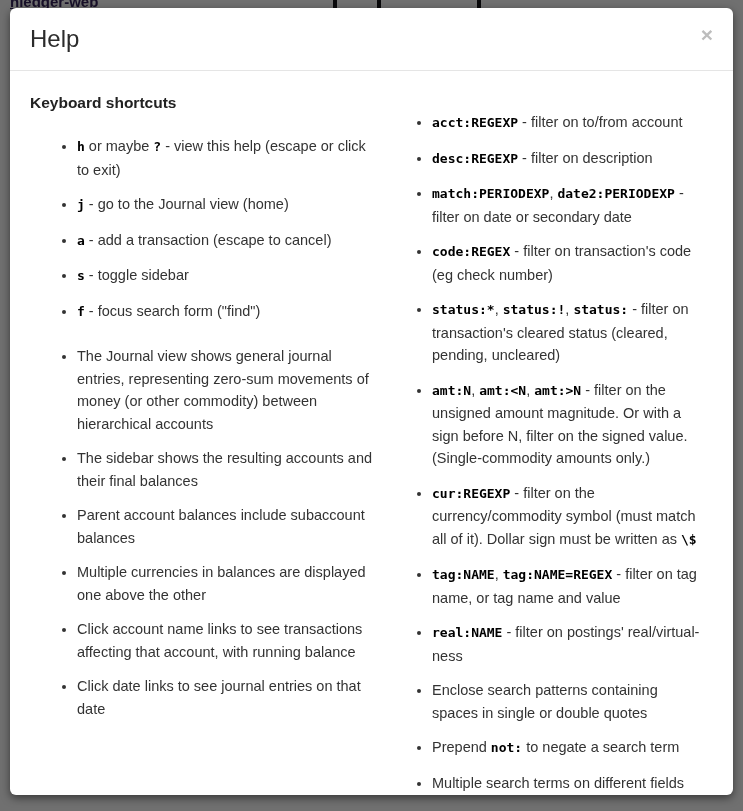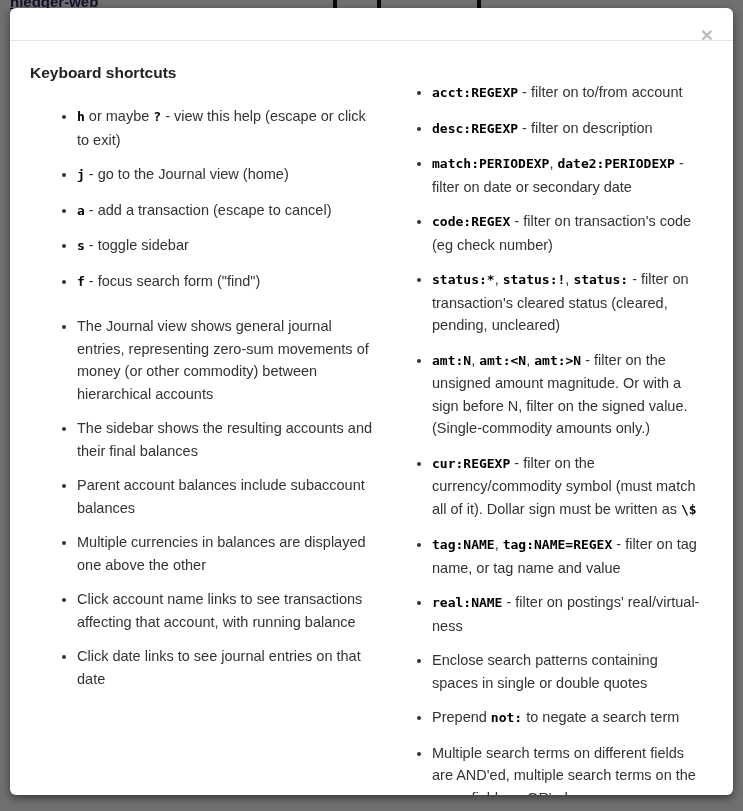--- a/index.html
+++ b/index.html
@@ -84,20 +84,21 @@
   <div class="bg-frag frag-1"></div>
   <div class="bg-frag frag-2"></div>
   <div class="bg-frag frag-3"></div>
 </div>
 
 <div class="backdrop"></div>
 
 <div class="modal">
   <div class="modal-header">
     <button class="close-btn">×</button>
+    <h4 class="modal-title">Help</h4>
   </div>
   <div class="modal-body">
     <div class="col-left">
         <h5 class="sec-heading">Keyboard shortcuts</h5>
         <ul class="help-list">
           <li><code class="code-span">h</code><span class="text-run"> or maybe </span><code class="code-span">?</code><span class="text-run"> - view this help (escape or click to exit)</span></li>
           <li><code class="code-span">j</code><span class="text-run"> - go to the Journal view (home)</span></li>
           <li><code class="code-span">a</code><span class="text-run"> - add a transaction (escape to cancel)</span></li>
           <li><code class="code-span">s</code><span class="text-run"> - toggle sidebar</span></li>
           <li><code class="code-span">f</code><span class="text-run"> - focus search form ("find")</span></li>

